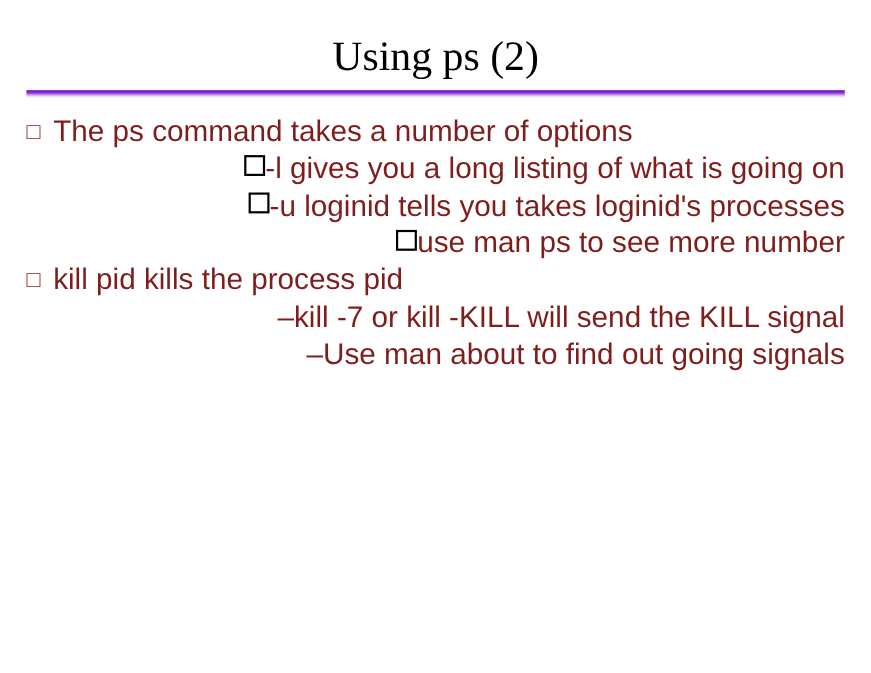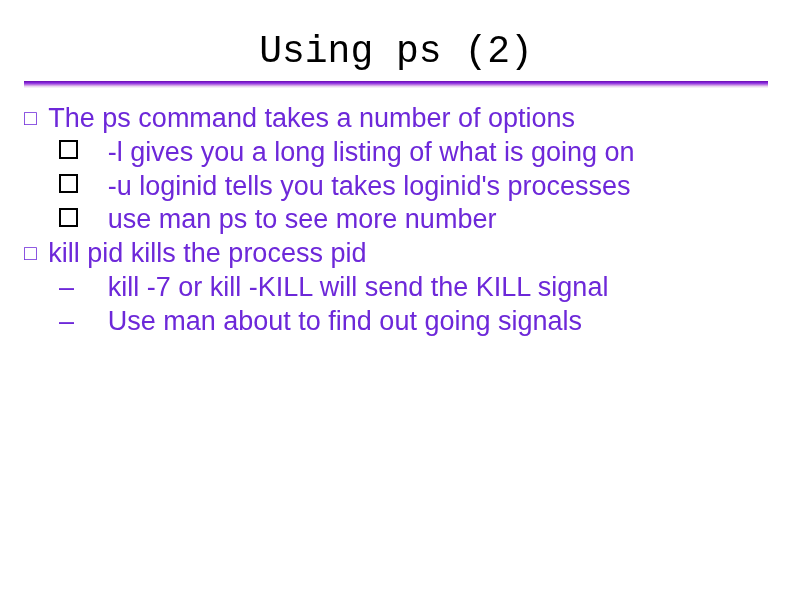--- a/index.html
+++ b/index.html
@@ -10,54 +10,54 @@
     font-family: Arial, Helvetica, sans-serif;
     position: relative;
     overflow: hidden;
   }
   .slide {
     width: 100%;
     height: 100%;
     padding: 30px 24px 20px 24px;
   }
   .title {
-    font-family: Liberation Mono, monospace;
+    font-family: Liberation Serif, serif;
     font-size: 38px;
     font-weight: 400;
     text-align: center;
     color: #000;
     margin-bottom: 8px;
   }
   .rule {
     width: 100%;
     height: 7px;
     margin-bottom: 14px;
     background: linear-gradient(to bottom,
       #6a0dad 0%, #8a2be2 30%, #c080e0 55%, #e8d0f0 75%, #fafafa 100%);
   }
   .content {
     font-size: 27px;
     line-height: 1.25;
-    color: #6d28d9;
+    color: #7f1d1d;
   }
   .sq { display: inline-block; width: 0.9em; vertical-align: baseline;}
   .sq::before { content: "□"; font-size: 0.78em; position: relative; top: -0.08em;}
   .sqfill { display: inline-block; width: 0.9em; vertical-align: baseline;}
   .sqfill::before {
     content: "";
     display: inline-block;
     width: 0.55em; height: 0.55em;
     border: 2.2px solid #000;
     position: relative;
     top: -0.06em;
   }
   .dash { display:inline-block; width: 0.9em; }
   .dash::before { content: "–"; }
   .row { display: block; }
-  .hang { padding-left: 3.1em; text-indent: -0.9em; }
+  .hang { padding-left: 3.1em; text-indent: -0.9em; text-align: right; }
 </style>
 </head>
 <body>
 
 <div class="slide">
   <div class="title">Using ps (2)</div>
   <div class="rule"></div>
 
   <div class="content">
 

